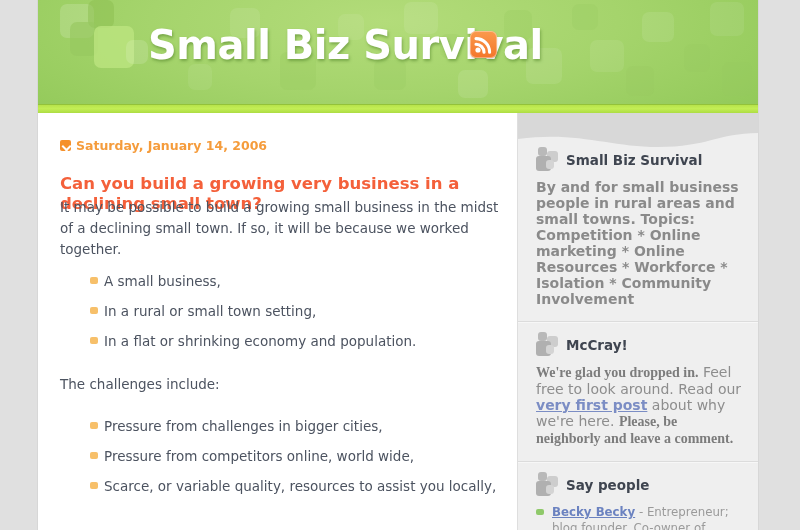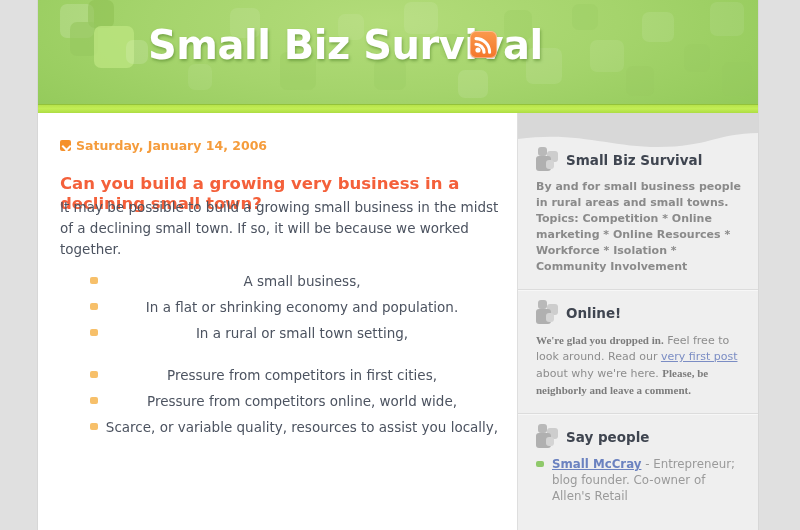--- a/index.html
+++ b/index.html
@@ -150,23 +150,22 @@
     margin: 0 0 22px 0;
   }
   #post-body p.lead { margin-bottom: 12px; }
   #post-body ul {
     list-style: none;
     margin: 4px 0 24px 0;
     padding: 0 0 0 44px;
   }
   #post-body li {
     position: relative;
-    margin: 0 0 8px 0;
+    margin: 12px 0 8px 0;
     line-height: 18px;
-    text-align: center;
   }
   #post-body li::before {
     content: "";
     position: absolute;
     left: -14px;
     top: 5px;
     width: 8px;
     height: 7px;
     border-radius: 2px;
     background: #f7c06a;
@@ -227,31 +226,31 @@
     position: absolute;
     display: block;
     border-radius: 3px;
   }
   .sq-a { left: 2px;  top: 0px;  width: 9px;  height: 9px;  background: #b9b9b9; }
   .sq-b { left: 11px; top: 4px;  width: 11px; height: 11px; background: #cdcdcd; }
   .sq-c { left: 0px;  top: 9px;  width: 15px; height: 15px; background: #b0b0b0; }
   .sq-d { left: 10px; top: 13px; width: 8px;  height: 9px;  background: #d4d4d4; }
 
   .sb-text {
-    font-size: 11px;
+    font-size: 14px;
     line-height: 16px;
     color: #8d8d8d;
     padding-bottom: 14px;
   }
   .sb-text b { color: #7c7c7c; font-family: Liberation Serif, serif; }
   .sb-text.strongish { font-weight: bold; color: #8a8a8a; }
   .sb-link {
     color: #7b8dc4;
     text-decoration: underline;
-    font-weight: normal;
+    font-weight: bold;
   }
   .sb-list {
     list-style: none;
     margin: 0;
     padding: 0 0 10px 0;
   }
   .sb-list li {
     position: relative;
     padding-left: 16px;
     font-size: 11.8px;
@@ -326,26 +325,27 @@
         <span id="date-icon"></span><span>Saturday, January 14, 2006</span>
       </div>
 
       <h1 id="post-title">Can you build a growing very business in a declining small town?</h1>
 
       <div id="post-body">
         <p class="lead">It may be possible to build a growing small business in the midst of a declining small town. If so, it will be because we worked together.</p>
 
         <ul id="list-characteristics">
             <li>A small business,</li>
+            <li>In a rural or small town setting,</li>
             <li>In a flat or shrinking economy and population.</li>
-            <li>In a rural or small town setting,</li>
           </ul>
 
+        <p>The challenges include:</p>
         <ul id="list-challenges">
-            <li>Pressure from competitors in first cities,</li>
+            <li>Pressure from challenges in bigger cities,</li>
             <li>Pressure from competitors online, world wide,</li>
             <li>Scarce, or variable quality, resources to assist you locally,</li>
           </ul>
       </div>
     </div>
 
     <div id="sidebar">
 
       <div id="sidebar-wave">
         <svg width="241" height="44" viewBox="0 0 241 44" preserveAspectRatio="none">
@@ -370,37 +370,37 @@
       <div class="sb-divider"></div>
 
       <div class="sb-section" style="padding-top:6px;">
         <div class="sb-head">
           <span class="sq-icon">
             <i class="sq-a"></i>
               <i class="sq-b"></i>
               <i class="sq-c"></i>
               <i class="sq-d"></i>
           </span>
-          <span class="sb-head-title">Online!</span>
+          <span class="sb-head-title">McCray!</span>
         </div>
         <div class="sb-text"><b>We're glad you dropped in.</b><span> Feel free to look around. Read our </span><a class="sb-link" href="#">very first post</a><span> about why we're here. </span><b>Please, be neighborly and leave a comment.</b></div>
       </div>
 
       <div class="sb-divider"></div>
 
       <div class="sb-section" style="padding-top:6px;">
         <div class="sb-head">
           <span class="sq-icon">
             <i class="sq-a"></i>
               <i class="sq-b"></i>
               <i class="sq-c"></i>
               <i class="sq-d"></i>
           </span>
           <span class="sb-head-title">Say people</span>
         </div>
         <ul class="sb-list" id="people-list">
-            <li><a href="#">Small McCray</a><span> - Entrepreneur; blog founder. Co-owner of Allen's Retail</span></li>
+            <li><a href="#">Becky Becky</a><span> - Entrepreneur; blog founder. Co-owner of Allen's Retail</span></li>
           </ul>
       </div>
 
     </div>
   </div>
 </div>
 
 </body></html>

